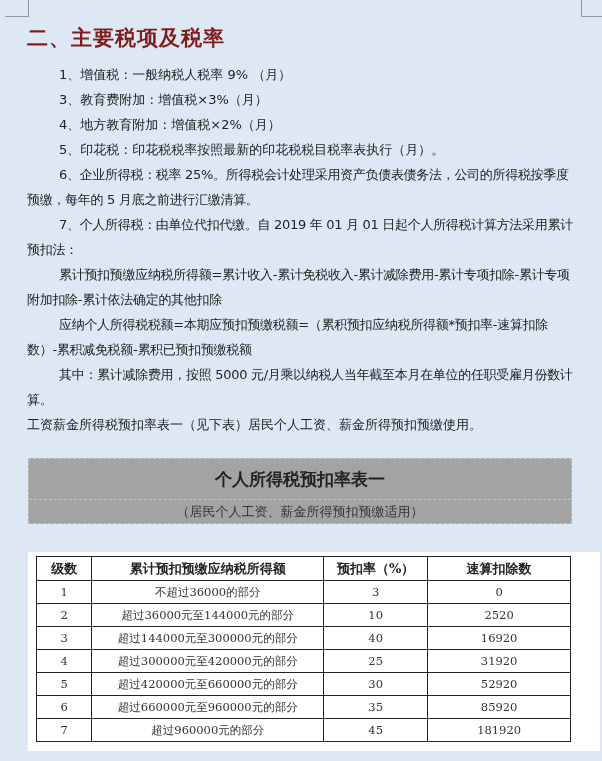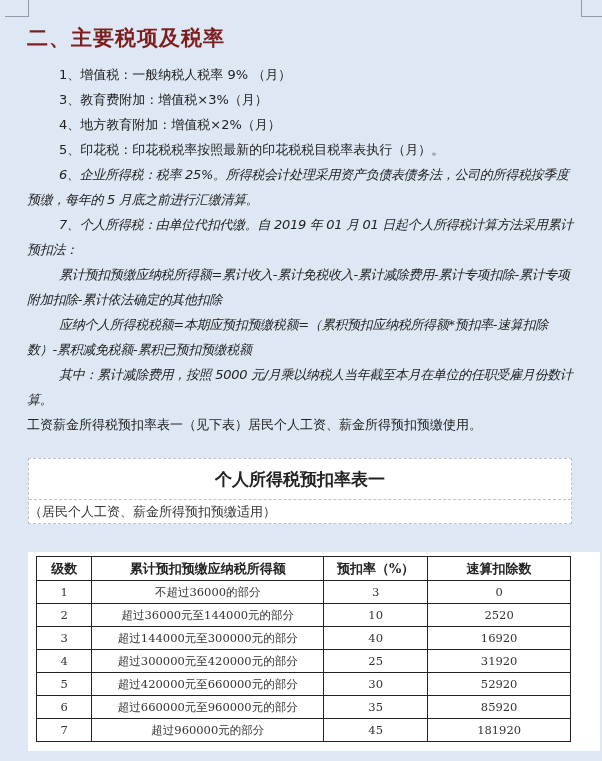--- a/index.html
+++ b/index.html
@@ -15,33 +15,33 @@
   .corner-tr { left: 581px; top: 0; width: 30px; height: 16px; border-width: 0 0 1px 1px; }
 
   .heading {
     position: absolute; left: 27px; top: 24px;
     font-family: "DejaVu Serif", "Liberation Serif", serif;
     font-size: 21px; font-weight: bold; color: #7f1d1d; letter-spacing: 1px;
   }
   .body-text { position: absolute; left: 27px; top: 62px; width: 550px; font-size: 13px; line-height: 25px; }
   .p { margin: 0; text-indent: 32px; }
   .p.noindent { text-indent: 0; }
-  .p.tight { letter-spacing: -0.3px; font-style: italic; }
+  .p.tight { letter-spacing: -0.3px; }
 
   .title-box {
     position: absolute; left: 28px; top: 458px; width: 544px; height: 66px;
-    background: #ffffff; border: 1px dashed #c2c2c2; box-sizing: border-box;
+    background: #a3a3a3; border: 1px dashed #c2c2c2; box-sizing: border-box;
   }
   .title-main {
     height: 41px; line-height: 40px; text-align: center;
     font-family: "DejaVu Serif", "Liberation Serif", serif;
     font-size: 17px; font-weight: bold; color: #222;
     border-bottom: 1px dashed #c2c2c2; box-sizing: border-box;
   }
-  .title-sub { height: 24px; line-height: 24px; text-align: left; font-size: 13px; color: #333; }
+  .title-sub { height: 24px; line-height: 24px; text-align: center; font-size: 13px; color: #333; }
 
   .table-wrap {
     position: absolute; left: 28px; top: 552px; width: 572px; height: 199px;
     background: #fff;
   }
   table.rate {
     position: absolute; left: 8px; top: 4px;
     border-collapse: collapse; width: 535px;
     font-family: "DejaVu Serif", "Liberation Serif", serif;
     font-size: 11.5px; color: #333;

